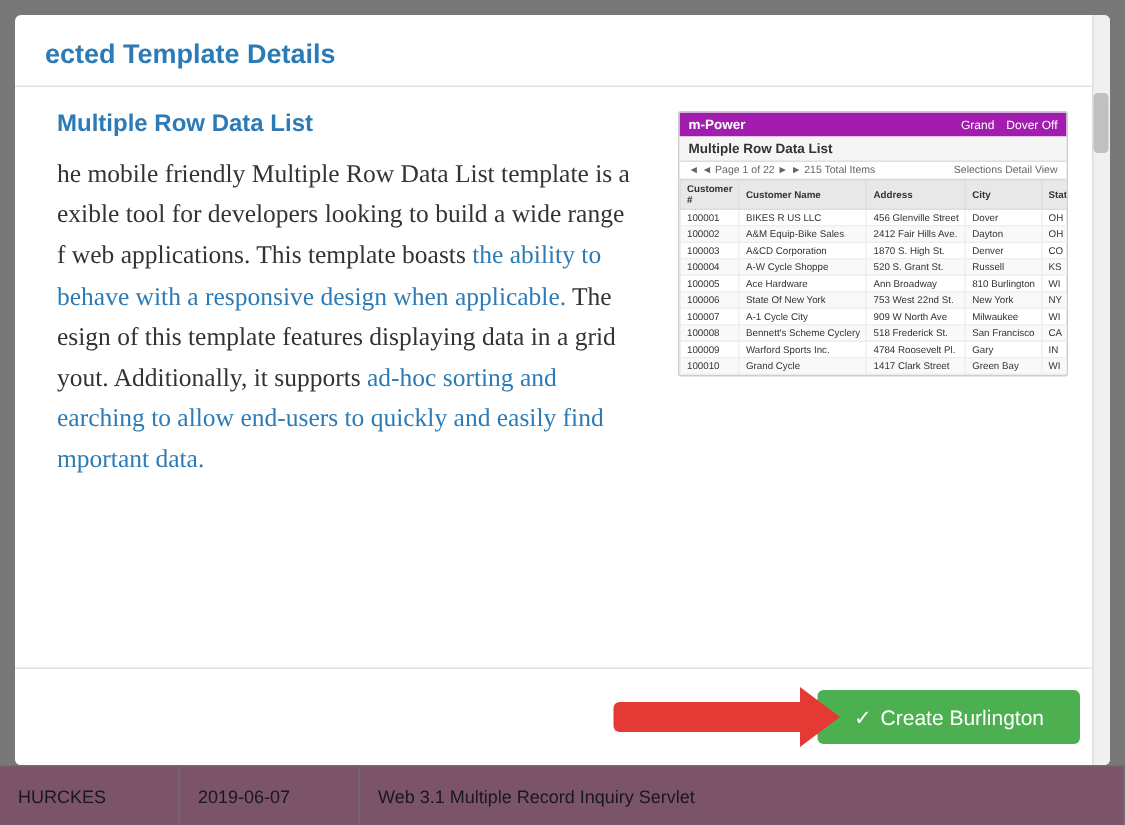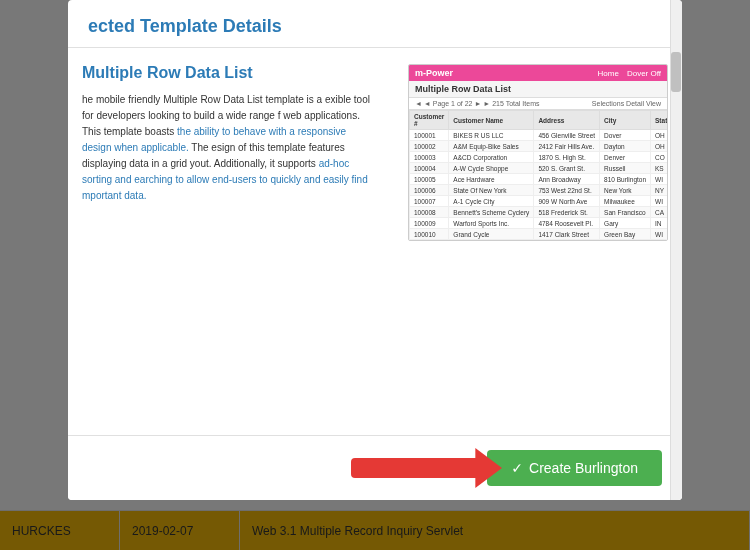--- a/index.html
+++ b/index.html
@@ -12,21 +12,21 @@
       position: relative;
     }
 
     
     .bg-table-row {
       position: absolute;
       bottom: 0;
       left: 0;
       right: 0;
       height: 40px;
-      background: #eab308;
+      background: #f9a8d4;
       border-top: 1px solid #ddd;
       display: flex;
       align-items: center;
       z-index: 1;
     }
     .bg-table-row .cell {
       padding: 0 12px;
       font-size: 12px;
       color: #333;
       border-right: 1px solid #ddd;
@@ -45,22 +45,23 @@
       background: rgba(0,0,0,0.5);
       z-index: 10;
       display: flex;
       align-items: flex-start;
       justify-content: center;
     }
 
     
     .modal {
       background: #fff;
-      width: 614px;
+      width: 730px;
       min-height: 500px;
+      margin-top: 10px;
       border-radius: 4px;
       display: flex;
       flex-direction: column;
       position: relative;
       overflow: hidden;
     }
 
     
     .modal-header {
       padding: 16px 20px 10px 20px;
@@ -69,59 +70,60 @@
     .modal-title {
       font-size: 18px;
       font-weight: bold;
       color: #2c7bb6;
     }
 
     
     .modal-body {
       display: flex;
       flex: 1;
-      padding: 16px 14px;
+      padding: 16px 28px;
       gap: 20px;
     }
 
     
     .description-section {
       flex: 1;
       padding-right: 10px;
     }
     .template-name {
       font-size: 16px;
       font-weight: bold;
       color: #2c7bb6;
       margin-bottom: 10px;
     }
     .template-desc {
-      font-size: 10px;
+      font-size: 17px;
       color: #333;
       line-height: 1.6;
+      font-family: Liberation Serif, serif;
     }
     .template-desc .highlight {
       color: #2c7bb6;
     }
 
     
     .preview-section {
       width: 260px;
       flex-shrink: 0;
     }
 
     
     .mini-preview {
       border: 1px solid #ccc;
       border-radius: 2px;
       overflow: hidden;
       font-size: 8px;
     }
     .mini-header {
-      background: #ec4899;
+      background: #a21caf;
       color: #fff;
       padding: 3px 6px;
       display: flex;
       justify-content: space-between;
       align-items: center;
       font-size: 9px;
     }
     .mini-header-logo {
       font-weight: bold;
       font-size: 9px;
@@ -248,21 +250,21 @@
 
     .checkmark {
       font-size: 14px;
     }
   </style>
 </head>
 <body>
 
 <div class="bg-table-row">
   <div class="cell">HURCKES</div>
-  <div class="cell">2019-02-07</div>
+  <div class="cell">2019-06-07</div>
   <div class="cell">Web 3.1 Multiple Record Inquiry Servlet</div>
 </div>
 
 <div class="modal-overlay">
   <div class="modal">
 
     <div class="modal-header">
       <div class="modal-title">ected Template Details</div>
     </div>
 
@@ -273,21 +275,21 @@
         <div class="template-desc">
           <span>he mobile friendly Multiple Row Data List template is a exible tool for developers looking to build a wide range f web applications. This template boasts </span><span class="highlight">the ability to behave with a responsive design when applicable.</span><span> The esign of this template features displaying data in a grid yout. Additionally, it supports </span><span class="highlight">ad-hoc sorting and earching to allow end-users to quickly and easily find mportant data.</span>
         </div>
       </div>
 
       <div class="preview-section">
         <div class="mini-preview">
           <div class="mini-header">
             <span class="mini-header-logo">m-Power</span>
             <div class="mini-header-links">
-              <span>Home</span>
+              <span>Grand</span>
               <span>Dover Off</span>
             </div>
           </div>
           <div class="mini-subheader">Multiple Row Data List</div>
           <div class="mini-toolbar">
             <span>◄ ◄ Page 1 of 22 ► ► 215 Total Items</span>
             <span class="mini-toolbar-right">Selections  Detail View</span>
           </div>
           <table class="mini-table">
             <thead>

